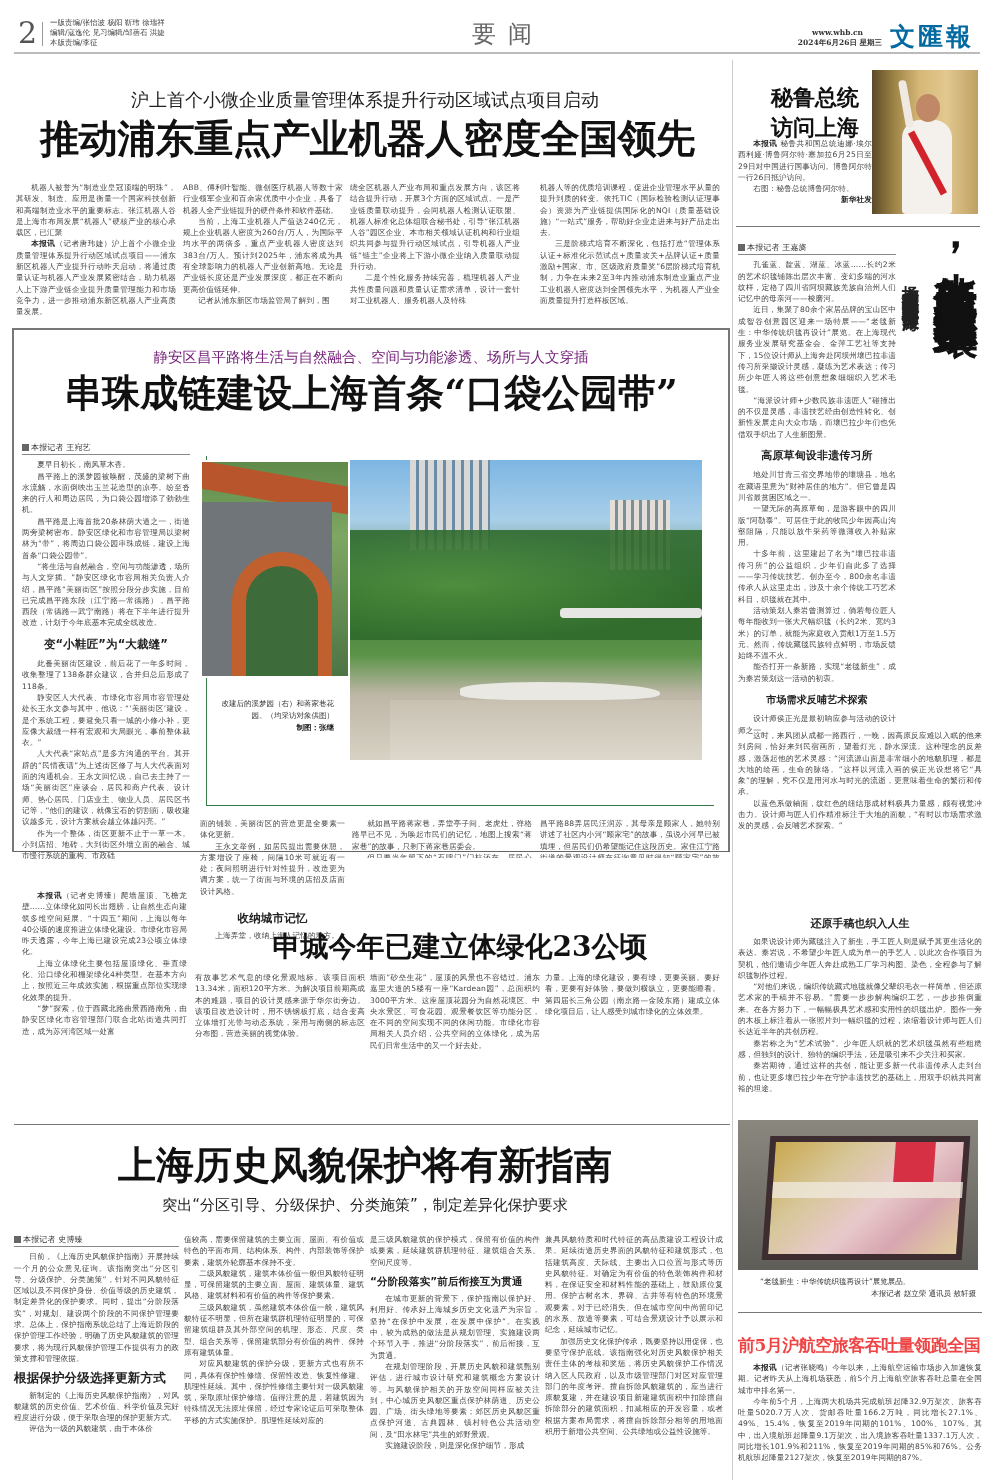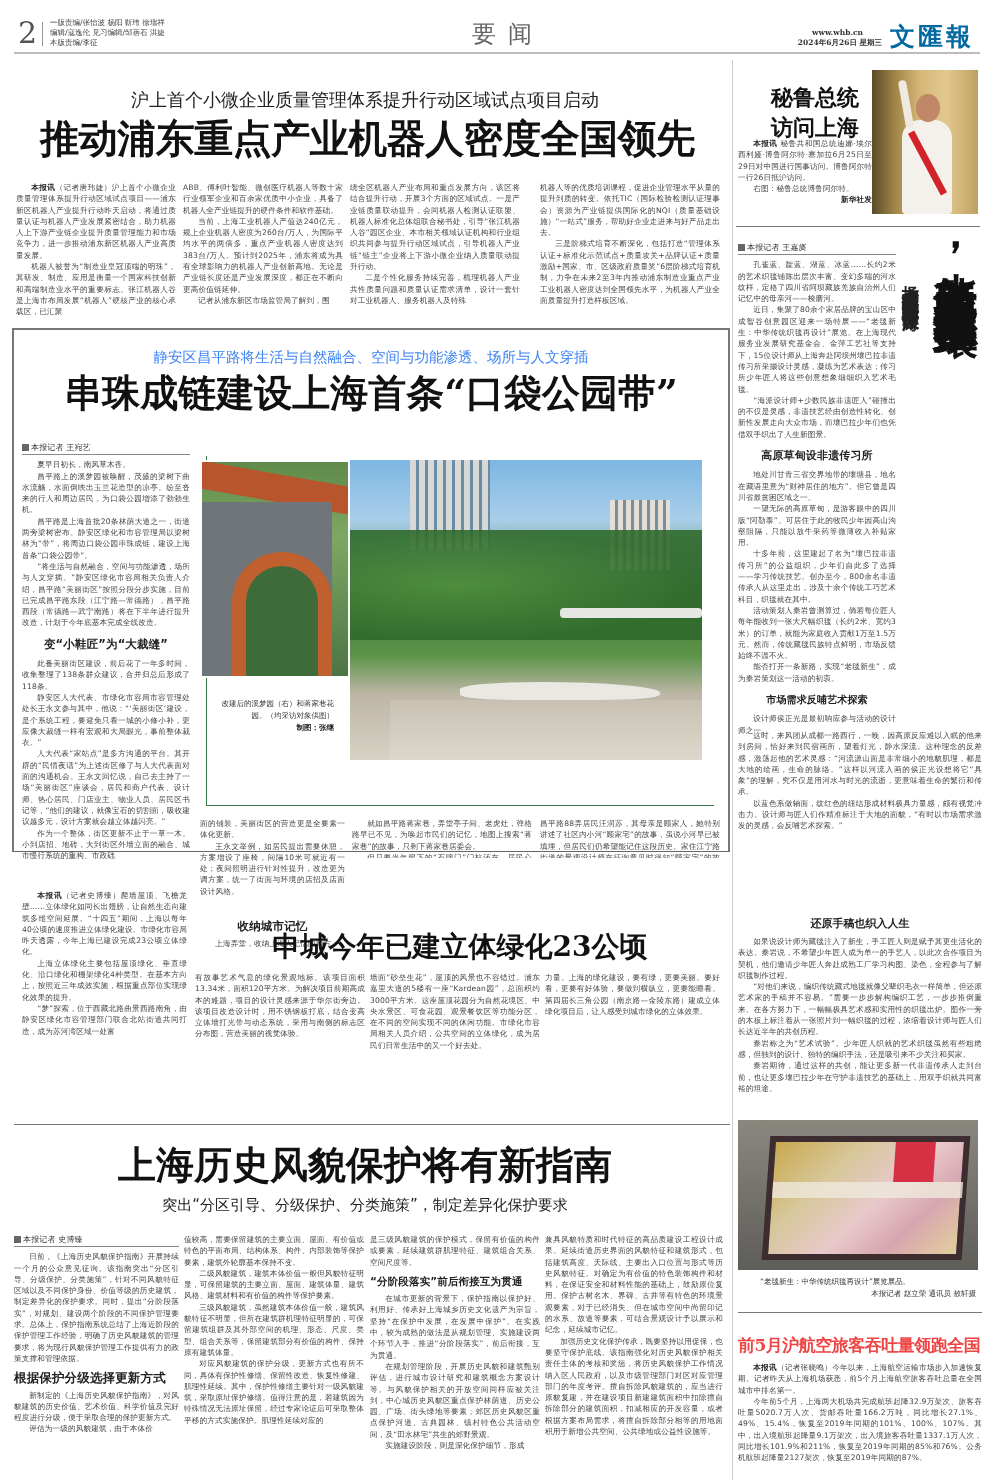--- a/index.html
+++ b/index.html
@@ -33,22 +33,22 @@
   <div class="abs serif" style="left:800px;top:14px;width:70px;font-size:7.5px;color:#333;font-weight:bold">www.whb.cn</div>
   <div class="abs serif" style="left:770px;top:24px;width:100px;text-align:right;font-size:7.5px;color:#333;font-weight:bold">2024年6月26日 星期三</div>
   <div class="abs serif" style="left:878px;top:6px;font-size:25px;font-weight:bold;color:#0369a1;letter-spacing:3px">文匯報</div>
 </div>
 <div class="hr" style="left:14px;top:52px;width:966px;background:#bbb"></div>
 
 <div class="abs serif" style="left:0;top:88px;width:730px;text-align:center;font-size:18px;color:#222">沪上首个小微企业质量管理体系提升行动区域试点项目启动</div>
 <div class="abs" style="left:10px;top:112px;width:715px;text-align:center;font-size:39px;font-weight:bold;color:#111;letter-spacing:-0.5px">推动浦东重点产业机器人密度全国领先</div>
 
 <div class="abs txt" style="left:16px;top:182px;width:160px">
+  <p>机器人被誉为“制造业皇冠顶端的明珠”，其研发、制造、应用是衡量一个国家科技创新和高端制造业水平的重要标志。张江机器人谷是上海市布局发展“机器人”硬核产业的核心承载区，已汇聚</p>
   <p><span class="bold">本报讯</span><span>（记者唐玮婕）沪上首个小微企业质量管理体系提升行动区域试点项目——浦东新区机器人产业提升行动昨天启动，将通过质量认证与机器人产业发展紧密结合，助力机器人上下游产业链企业提升质量管理能力和市场竞争力，进一步推动浦东新区机器人产业高质量发展。</span></p>
-  <p>机器人被誉为“制造业皇冠顶端的明珠”，其研发、制造、应用是衡量一个国家科技创新和高端制造业水平的重要标志。张江机器人谷是上海市布局发展“机器人”硬核产业的核心承载区，已汇聚</p>
 </div>
 <div class="abs txt" style="left:183px;top:182px;width:160px">
   <p class="noind">ABB、傅利叶智能、微创医疗机器人等数十家行业领军企业和百余家优质中小企业，具备了机器人全产业链提升的硬件条件和软件基础。</p>
   <p>当前，上海工业机器人产值达240亿元，规上企业机器人密度为260台/万人，为国际平均水平的两倍多，重点产业机器人密度达到383台/万人。预计到2025年，浦东将成为具有全球影响力的机器人产业创新高地。无论是产业链长度还是产业发展深度，都正在不断向更高价值链延伸。</p>
   <p>记者从浦东新区市场监管局了解到，围</p>
 </div>
 <div class="abs txt" style="left:350px;top:182px;width:170px">
   <p class="noind">绕全区机器人产业布局和重点发展方向，该区将结合提升行动，开展3个方面的区域试点。一是产业链质量联动提升，会同机器人检测认证联盟、机器人标准化总体组联合秘书处，引导“张江机器人谷”园区企业、本市相关领域认证机构和行业组织共同参与提升行动区域试点，引导机器人产业链“链主”企业将上下游小微企业纳入质量联动提升行动。</p>
   <p>二是个性化服务持续完善，梳理机器人产业共性质量问题和质量认证需求清单，设计一套针对工业机器人、服务机器人及特殊</p>
 </div>
@@ -67,21 +67,21 @@
 </div>
 <div class="img" style="left:872px;top:70px;width:106px;height:144px;background:linear-gradient(90deg,#5a4a28 0%,#9b8144 20%,#d6b878 45%,#e2c88f 70%,#bfa063 100%)">
   <div class="abs" style="left:30px;top:50px;width:50px;height:94px;background:#f4f1ec;border-radius:18px 18px 4px 4px"></div>
   <div class="abs" style="left:44px;top:24px;width:24px;height:28px;background:#c08866;border-radius:50%"></div>
   <div class="abs" style="left:52px;top:58px;width:7px;height:70px;background:#d2232a;transform:rotate(-28deg)"></div>
   <div class="abs" style="left:30px;top:10px;width:8px;height:48px;background:#efe9e2;transform:rotate(-10deg);border-radius:4px"></div>
 </div>
 <div class="hr" style="left:736px;top:226px;width:244px;height:1px;background:#777"></div>
 
 <div class="abs" style="left:12px;top:328px;width:718px;height:524px;border:2px solid #777;border-bottom:none"></div>
-<div class="abs" style="left:14px;top:348px;width:714px;text-align:center;font-size:14.5px;color:#3b82f6">静安区昌平路将生活与自然融合、空间与功能渗透、场所与人文穿插</div>
+<div class="abs" style="left:14px;top:348px;width:714px;text-align:center;font-size:14.5px;color:#701a75">静安区昌平路将生活与自然融合、空间与功能渗透、场所与人文穿插</div>
 <div class="abs serif" style="left:14px;top:368px;width:714px;text-align:center;font-size:38px;font-weight:bold;color:#111">串珠成链建设上海首条“口袋公园带”</div>
 
 <div class="abs txt" style="left:22px;top:442px;width:168px">
   <div class="byline">本报记者 王宛艺</div>
   <p>夏早日初长，南风草木香。</p>
   <p>昌平路上的溪梦园被唤醒，茂盛的梁树下曲水流觞，水面倒映出玉兰花造型的凉亭。纷至沓来的行人和周边居民，为口袋公园增添了勃勃生机。</p>
   <p>昌平路是上海首批20条林荫大道之一，街道两旁梁树密布。静安区绿化和市容管理局以梁树林为“带”，将周边口袋公园串珠成链，建设上海首条“口袋公园带”。</p>
   <p>“将生活与自然融合，空间与功能渗透，场所与人文穿插。”静安区绿化市容局相关负责人介绍，昌平路“美丽街区”按照分段分步实施，目前已完成昌平路东段（江宁路—常德路），昌平路西段（常德路—武宁南路）将在下半年进行提升改造，计划于今年底基本完成全线改造。</p>
   <div class="sub-h" style="font-size:11.5px;margin:10px 0 8px">变“小鞋匠”为“大裁缝”</div>
   <p>此番美丽街区建设，前后花了一年多时间，收集整理了138条群众建议，合并归总后形成了118条。</p>
@@ -105,21 +105,21 @@
   <div class="abs" style="left:40px;top:240px;width:312px;height:60px;background:linear-gradient(180deg,#c8c1b2,#ddd8cc)"></div>
 </div>
 <div class="abs" style="left:214px;top:698px;width:120px;font-size:7.5px;line-height:12px;color:#333;text-align:right">
   <div>改建后的溪梦园（右）和蒋家巷花园。（均采访对象供图）</div>
   <div class="bold">制图：张继</div>
 </div>
 
 <div class="abs txt" style="left:200px;top:818px;width:145px">
   <p class="noind">面的铺装，美丽街区的营造更是全要素一体化更新。</p>
   <p>王永文举例，如居民提出需要休憩，方案增设了座椅，间隔10米可就近有一处；夜间照明进行针对性提升，改造更为调方案，统一了街面与环境的店招及店面设计风格。</p>
-  <div class="sub-h" style="font-size:11.5px;margin:24px 0 6px">收纳城市记忆</div>
+  <div class="sub-h" style="font-size:11.5px;margin:16px 0 6px">收纳城市记忆</div>
   <p>上海弄堂，收纳上海人记忆的地方。</p>
 </div>
 <div class="abs txt" style="left:352px;top:818px;width:180px;height:40px;overflow:hidden">
   <p>就如昌平路蒋家巷，弄堂亭子间、老虎灶，弹格路早已不见，为唤起市民们的记忆，地图上搜索“蒋家巷”的故事，只剩下蒋家巷居委会。</p>
   <p>但只要当年留下的“石牌门”门柱还在，居民心里，蒋家巷就一直在。此次更新，居民希望保留，放大这处历史记忆。“我们将石库门修旧如故，将蒋家巷的历史以文字形式在醒目位置展示。”总设计师是业龙说，街道的记忆，可以以更多元化方式保留和呈现出来。</p>
 
 </div>
 <div class="abs txt" style="left:540px;top:818px;width:180px;height:40px;overflow:hidden">
   <p class="noind">昌平路88弄居民汪润苏，其母亲是顾家人，她特别讲述了社区内小河“顾家宅”的故事，虽说小河早已被填埋，但居民们仍希望能记住这段历史。家住江宁路街道的景观设计师在征询意见时得知“顾家宅”的故事，这两在居民和区绿化市容局，江宁路街道相关负责人面对面交流，并开展现场踏勘，由景观设计师用图景“顾家宅”的故事，共同研究呈现方式，再纳入总体方案。</p>
 

